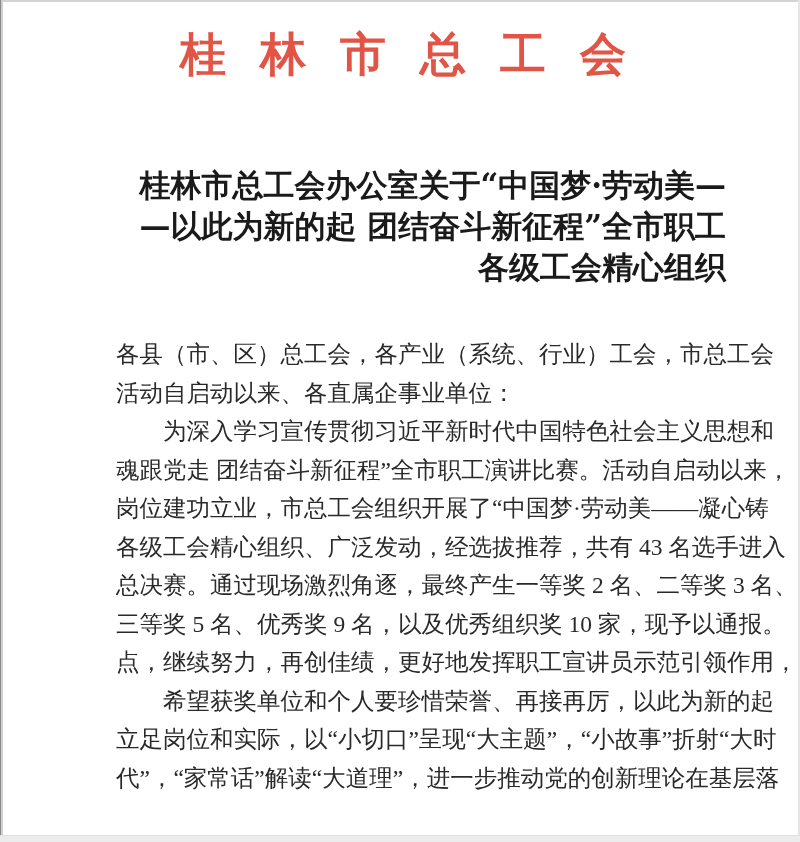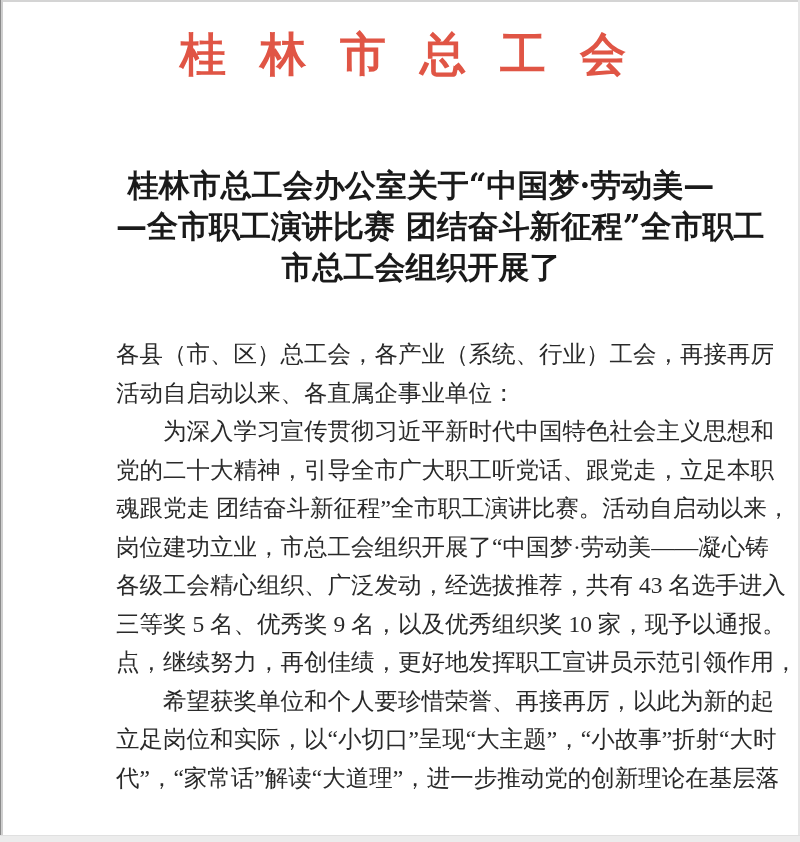--- a/index.html
+++ b/index.html
@@ -64,21 +64,21 @@
     }
     .title {
       position: absolute;
       left: 113px; top: 163px;
       width: 610px;
       font-family: "DejaVu Serif", "Liberation Serif", serif;
       font-weight: bold;
       font-size: 31px;
       line-height: 41px;
       color: #1a1a1a;
-      text-align: center;
+      text-align: right;
     }
     .title-line {
       display: block;
       white-space: nowrap;
     }
     .body-text {
       position: absolute;
       left: 113px; top: 333px;
       width: 612px;
       font-family: "Liberation Serif", "DejaVu Serif", serif;
@@ -102,36 +102,36 @@
 </head>
 <body>
 
 <div class="viewport">
   <div class="page">
 
     <div class="letterhead">桂林市总工会</div>
 
     <div class="title">
       <span class="title-line">桂林市总工会办公室关于“中国梦·劳动美—</span>
-      <span class="title-line">—全市职工演讲比赛 团结奋斗新征程”全市职工</span>
-      <span class="title-line">市总工会组织开展了</span>
+      <span class="title-line">—以此为新的起 团结奋斗新征程”全市职工</span>
+      <span class="title-line">各级工会精心组织</span>
     </div>
 
     <div class="body-text">
       <div>
-        <span class="line">各县（市、区）总工会，各产业（系统、行业）工会，再接再厉</span>
+        <span class="line">各县（市、区）总工会，各产业（系统、行业）工会，市总工会</span>
         <span class="line last">活动自启动以来、各直属企事业单位：</span>
       </div>
 
       <div>
         <span class="line indent">为深入学习宣传贯彻习近平新时代中国特色社会主义思想和</span>
-        <span class="line">党的二十大精神，引导全市广大职工听党话、跟党走，立足本职</span>
         <span class="line">魂跟党走 团结奋斗新征程”全市职工演讲比赛。活动自启动以来，</span>
         <span class="line">岗位建功立业，市总工会组织开展了“中国梦·劳动美——凝心铸</span>
         <span class="line">各级工会精心组织、广泛发动，经选拔推荐，共有 43 名选手进入</span>
+        <span class="line">总决赛。通过现场激烈角逐，最终产生一等奖 2 名、二等奖 3 名、</span>
         <span class="line">三等奖 5 名、优秀奖 9 名，以及优秀组织奖 10 家，现予以通报。</span>
       </div>
 
       <div>
         <span class="line">点，继续努力，再创佳绩，更好地发挥职工宣讲员示范引领作用，</span>
         <span class="line indent">希望获奖单位和个人要珍惜荣誉、再接再厉，以此为新的起</span>
         <span class="line">立足岗位和实际，以“小切口”呈现“大主题”，“小故事”折射“大时</span>
         <span class="line">代”，“家常话”解读“大道理”，进一步推动党的创新理论在基层落</span>
       </div>
     </div>

